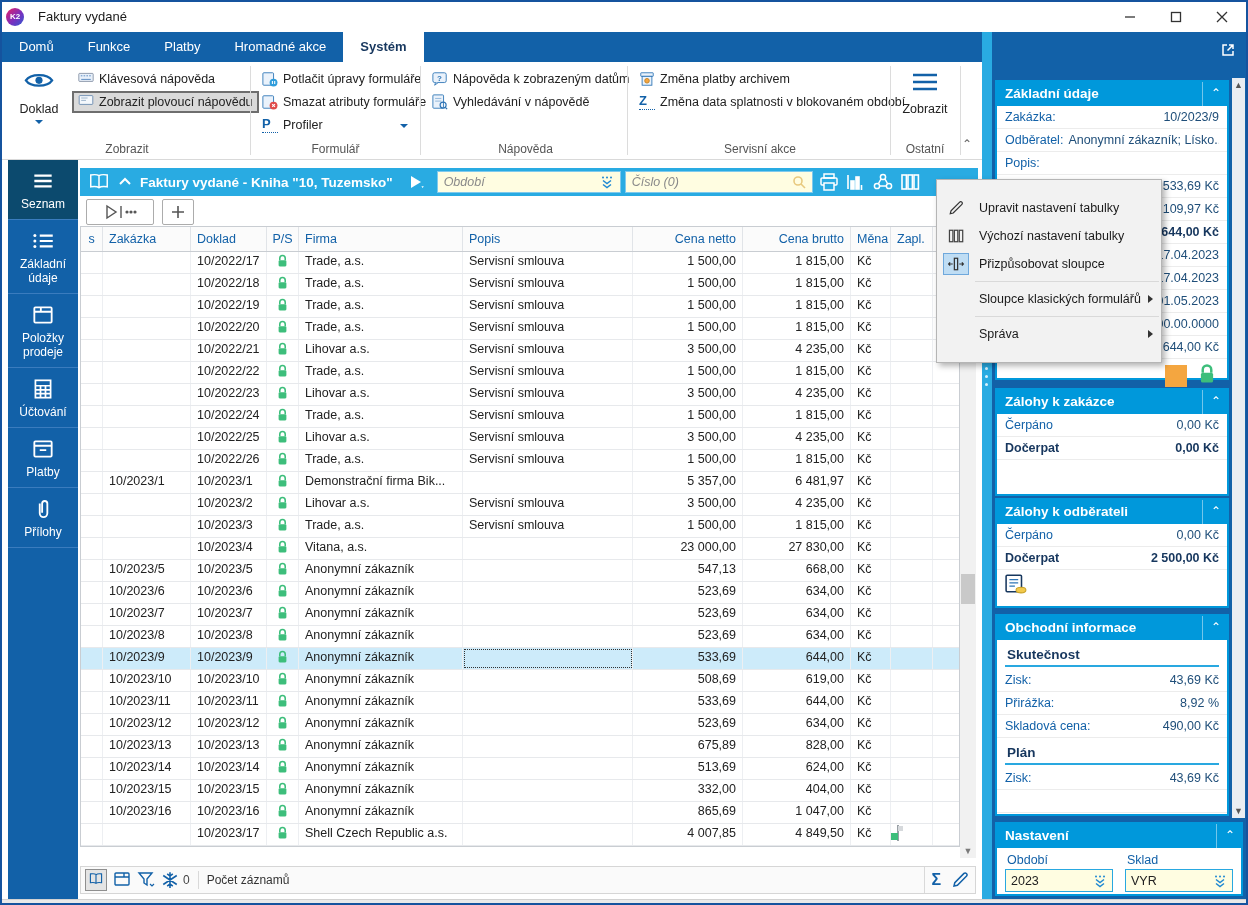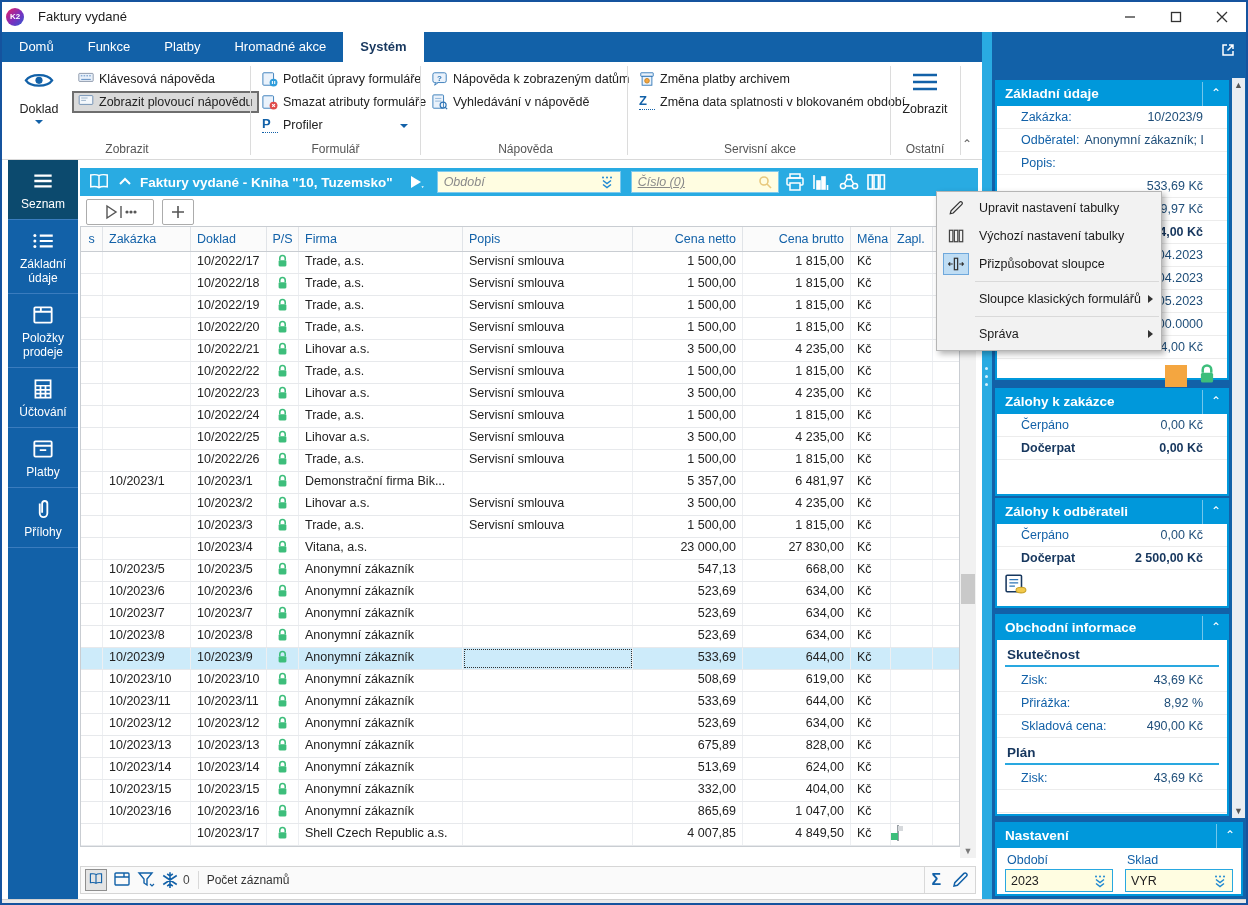--- a/index.html
+++ b/index.html
@@ -40,21 +40,21 @@
   .sblabel { font-size:12px; line-height:14px; display:block; }
 
   
   #grid { position:absolute; left:78px; top:158px; width:898px; height:739px; background:#fff; }
   #grid-topbar { position:absolute; left:0; top:8px; width:898px; height:28px; background:#29ABE2; display:flex; align-items:center; }
   #grid-topbar .ticon { width:22px; height:20px; margin-left:8px; }
   #grid-title { color:#fff; font-weight:bold; font-size:13.5px; margin-left:8px; white-space:nowrap; }
   #grid-play { margin-left:14px; width:20px; height:18px; }
   .filterfield { height:22px; background:#FFFDE1; border:1px solid #7FC9EC; display:flex; align-items:center; padding:0 6px; color:#8a8a8a; font-style:italic; font-size:12.5px; }
   #period-field { width:184px; margin-left:10px; }
-  #number-field { width:148px; margin-left:10px;text-decoration:underline; }
+  #number-field { width:188px; margin-left:4px; }
   .filterfield .grow { flex:1; }
   #grid-topbar .actioni { width:22px; height:20px; margin-left:5px; }
 
   #grid-toolbar { position:absolute; left:0; top:36px; width:898px; height:30px; background:#fff; }
   .gbtn { position:absolute; top:3px; height:26px; background:#fff; border:1px solid #ACACAC; border-radius:2px;
           display:flex; align-items:center; justify-content:center; color:#444; font-size:14px; }
 
   #table { position:absolute; left:0; top:66px; width:880px; border:1px solid #C9CDD2; border-top:none; }
   .thead, .trow { display:grid; grid-template-columns:22px 88px 76px 32px 164px 170px 110px 108px 40px 42px 28px; }
   .thead { height:26px; background:#FBFBFB; border-top:1px solid #C9CDD2; border-bottom:1px solid #C9CDD2; }
@@ -92,41 +92,41 @@
   #splitter .dots i { display:block; width:3px; height:3px; border-radius:50%; background:#D8F1FC; margin:5px 0; }
 
   
   #panel { position:absolute; left:990px; top:30px; width:254px; height:867px; background:#1261A8; }
   #panel-header { position:absolute; left:0; top:0; width:254px; height:46px; color:#fff; }
   #panel-title { position:absolute; left:12px; top:11px; font-size:19px;margin-top:48px; }
   #panel-expand { position:absolute; right:10px; top:10px; width:16px; height:16px; }
   .section { position:absolute; left:3px; width:234px; background:#fff; border:2px solid #0098DB; }
   .sect-head { height:24px; background:#0098DB; color:#fff; font-weight:bold; font-size:13.5px; line-height:24px; padding:0 8px; position:relative; }
   .sect-chev { position:absolute; right:6px; top:0; height:24px; line-height:22px; padding-left:8px; border-left:1px solid rgba(255,255,255,.45); font-weight:normal; font-size:12px; }
-  .prow { display:flex; align-items:center; min-height:23px; padding:0 24px; border-bottom:1px solid #ECECEC; }
+  .prow { display:flex; align-items:center; min-height:23px; padding:0 8px; border-bottom:1px solid #ECECEC; }
   .prow .pl { color:#1261A8; font-size:12.5px; white-space:nowrap; }
   .prow .pv { flex:1; text-align:right; color:#1F4E79; font-size:12.5px; white-space:nowrap; overflow:hidden; }
   .prow .pv.left { text-align:left; margin-left:5px; }
   .prow.bold .pl, .prow.bold .pv { font-weight:bold; color:#17375E; }
   #basic-icons { display:flex; justify-content:flex-end; align-items:center; gap:10px; padding:4px 10px 0; }
   #basic-status-square { width:22px; height:22px; background:#F4A640; }
   .subhead { color:#17375E; font-weight:bold; font-size:13.5px; padding:7px 10px 3px; }
   .subline { height:2px; background:#29A8E0; margin:0 8px 2px; }
   #panel-scroll { position:absolute; left:240px; top:46px; width:13px; height:740px; background:#E9EDF2; }
   #panel-scroll .arr { position:absolute; left:0; width:13px; text-align:center; color:#555; font-size:9px; }
   #settings-body { display:flex; gap:12px; padding:4px 8px; }
   .combo-group { flex:1; }
   .combo-label { color:#1261A8; font-size:12.5px; padding:1px 2px 2px; }
   .combo { height:23px; background:#FFFDE1; border:1px solid #29A8E0; display:flex; align-items:center; padding:0 5px; color:#222; font-size:12.5px; }
   .combo .grow { flex:1; }
   .dd-icon { width:14px; height:14px; }
 
   
-  #context-menu { position:absolute; left:934px; top:189px; width:226px; background:#F2F2F2; border:1px solid #B5B5B5;
-                  box-shadow:3px 3px 6px rgba(0,0,0,.3); z-index:50; padding:2px 0; }
+  #context-menu { position:absolute; left:934px; top:177px; width:226px; background:#F2F2F2; border:1px solid #B5B5B5;
+                  box-shadow:3px 3px 6px rgba(0,0,0,.3); z-index:50; padding:14px 0; }
   .mitem { display:flex; align-items:center; height:28px; padding:0 8px 0 6px; color:#1a1a1a; font-size:12.5px; cursor:default; }
   .mico { width:26px; height:22px; margin-right:10px; display:flex; align-items:center; justify-content:center; }
   .mico.hl { background:#BFDDF4; border:1px solid #6FA8DC; }
   .mico svg { width:18px; height:18px; }
   .mlabel { flex:1; }
   .msub { width:0; height:0; border-top:4px solid transparent; border-bottom:4px solid transparent; border-left:5px solid #333; }
   .msep { height:1px; background:#D9D9D9; margin:3px 2px 3px 38px; }
 
   #bottom-strip { position:absolute; left:0; top:897px; width:1244px; height:6px; background:#E9E9E9; border-top:1px solid #D2D2D2; }
 </style>

